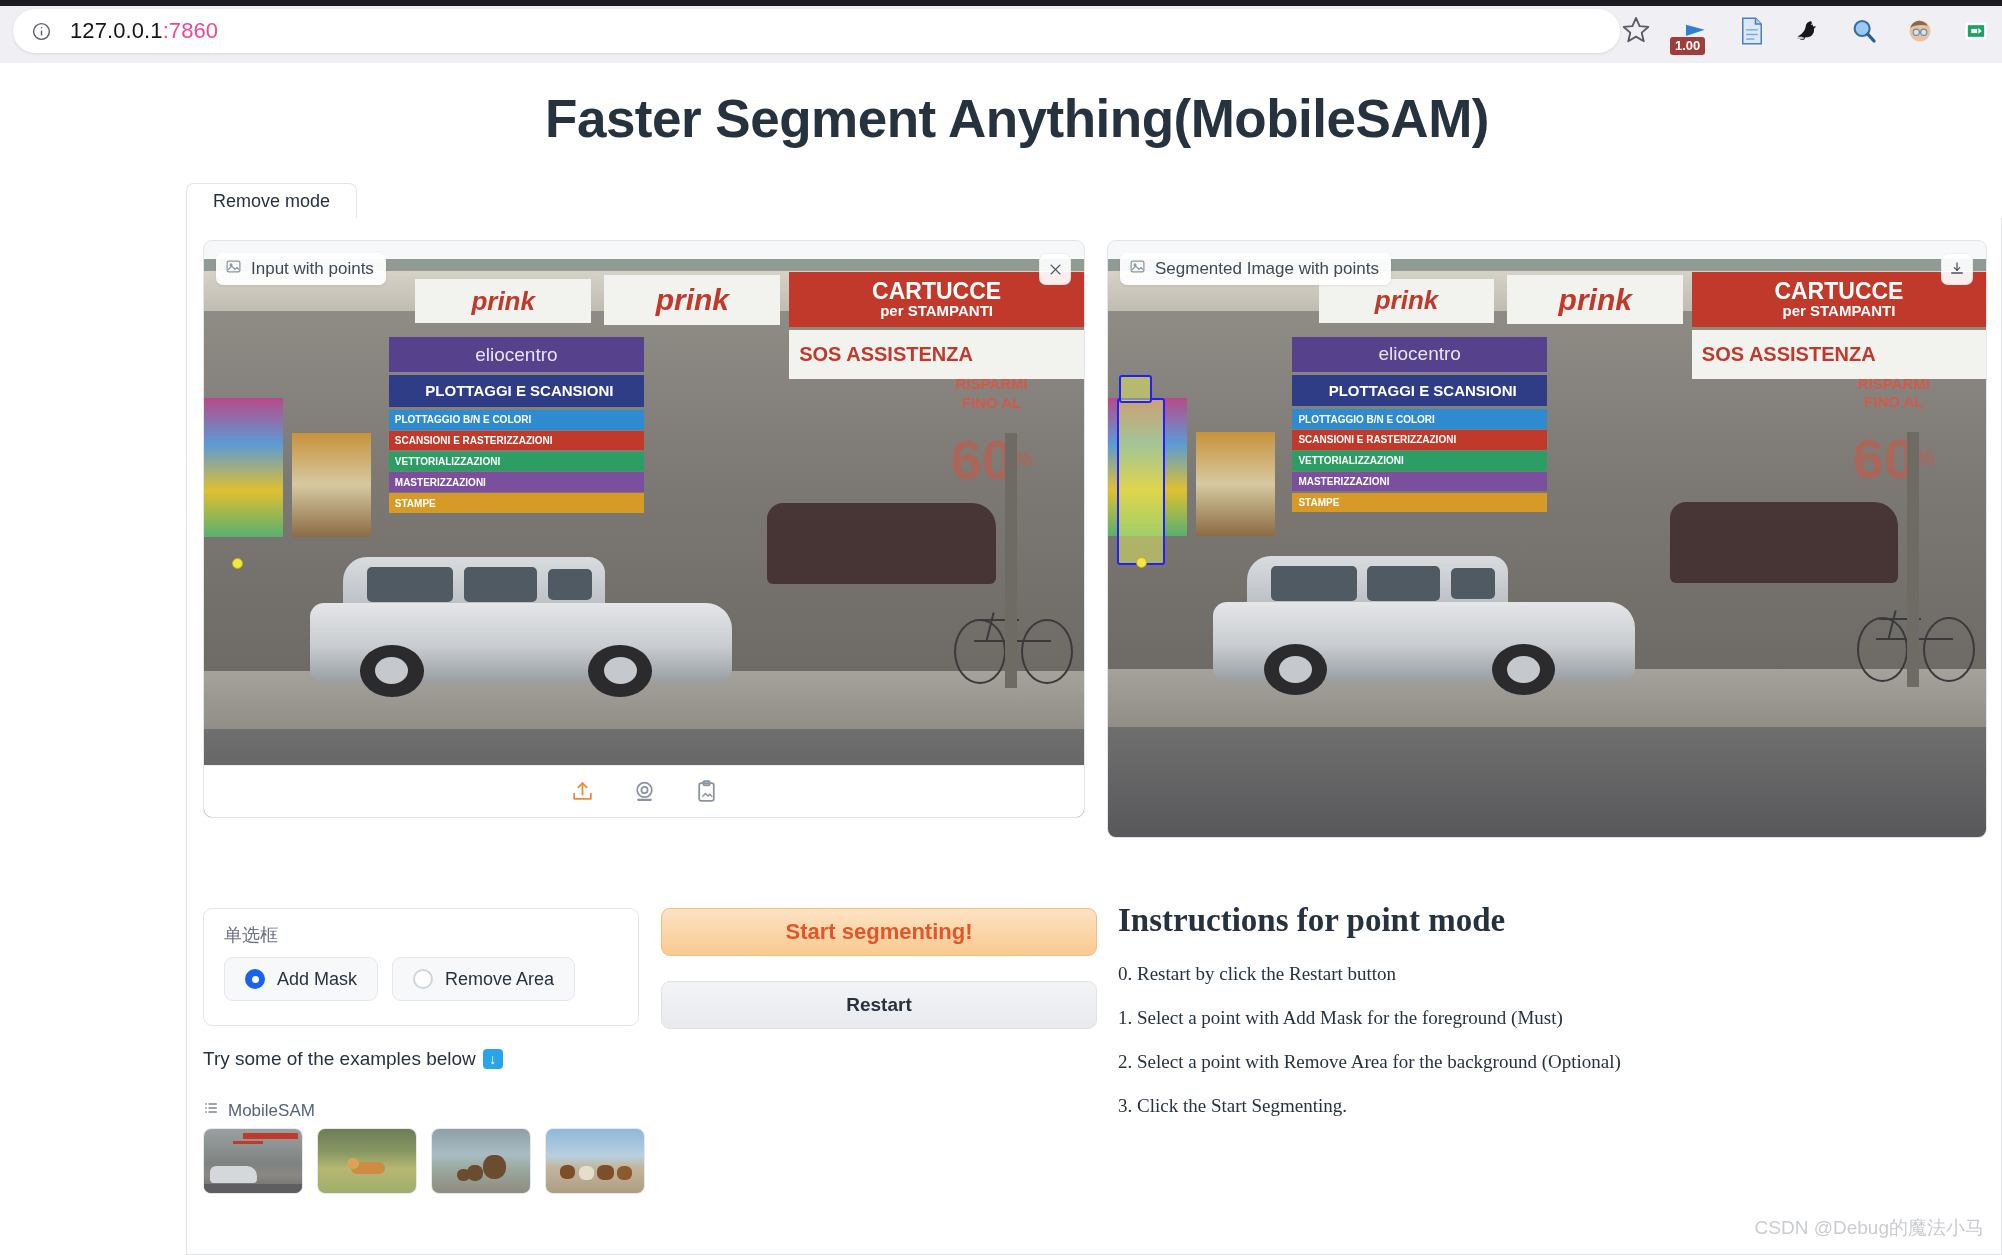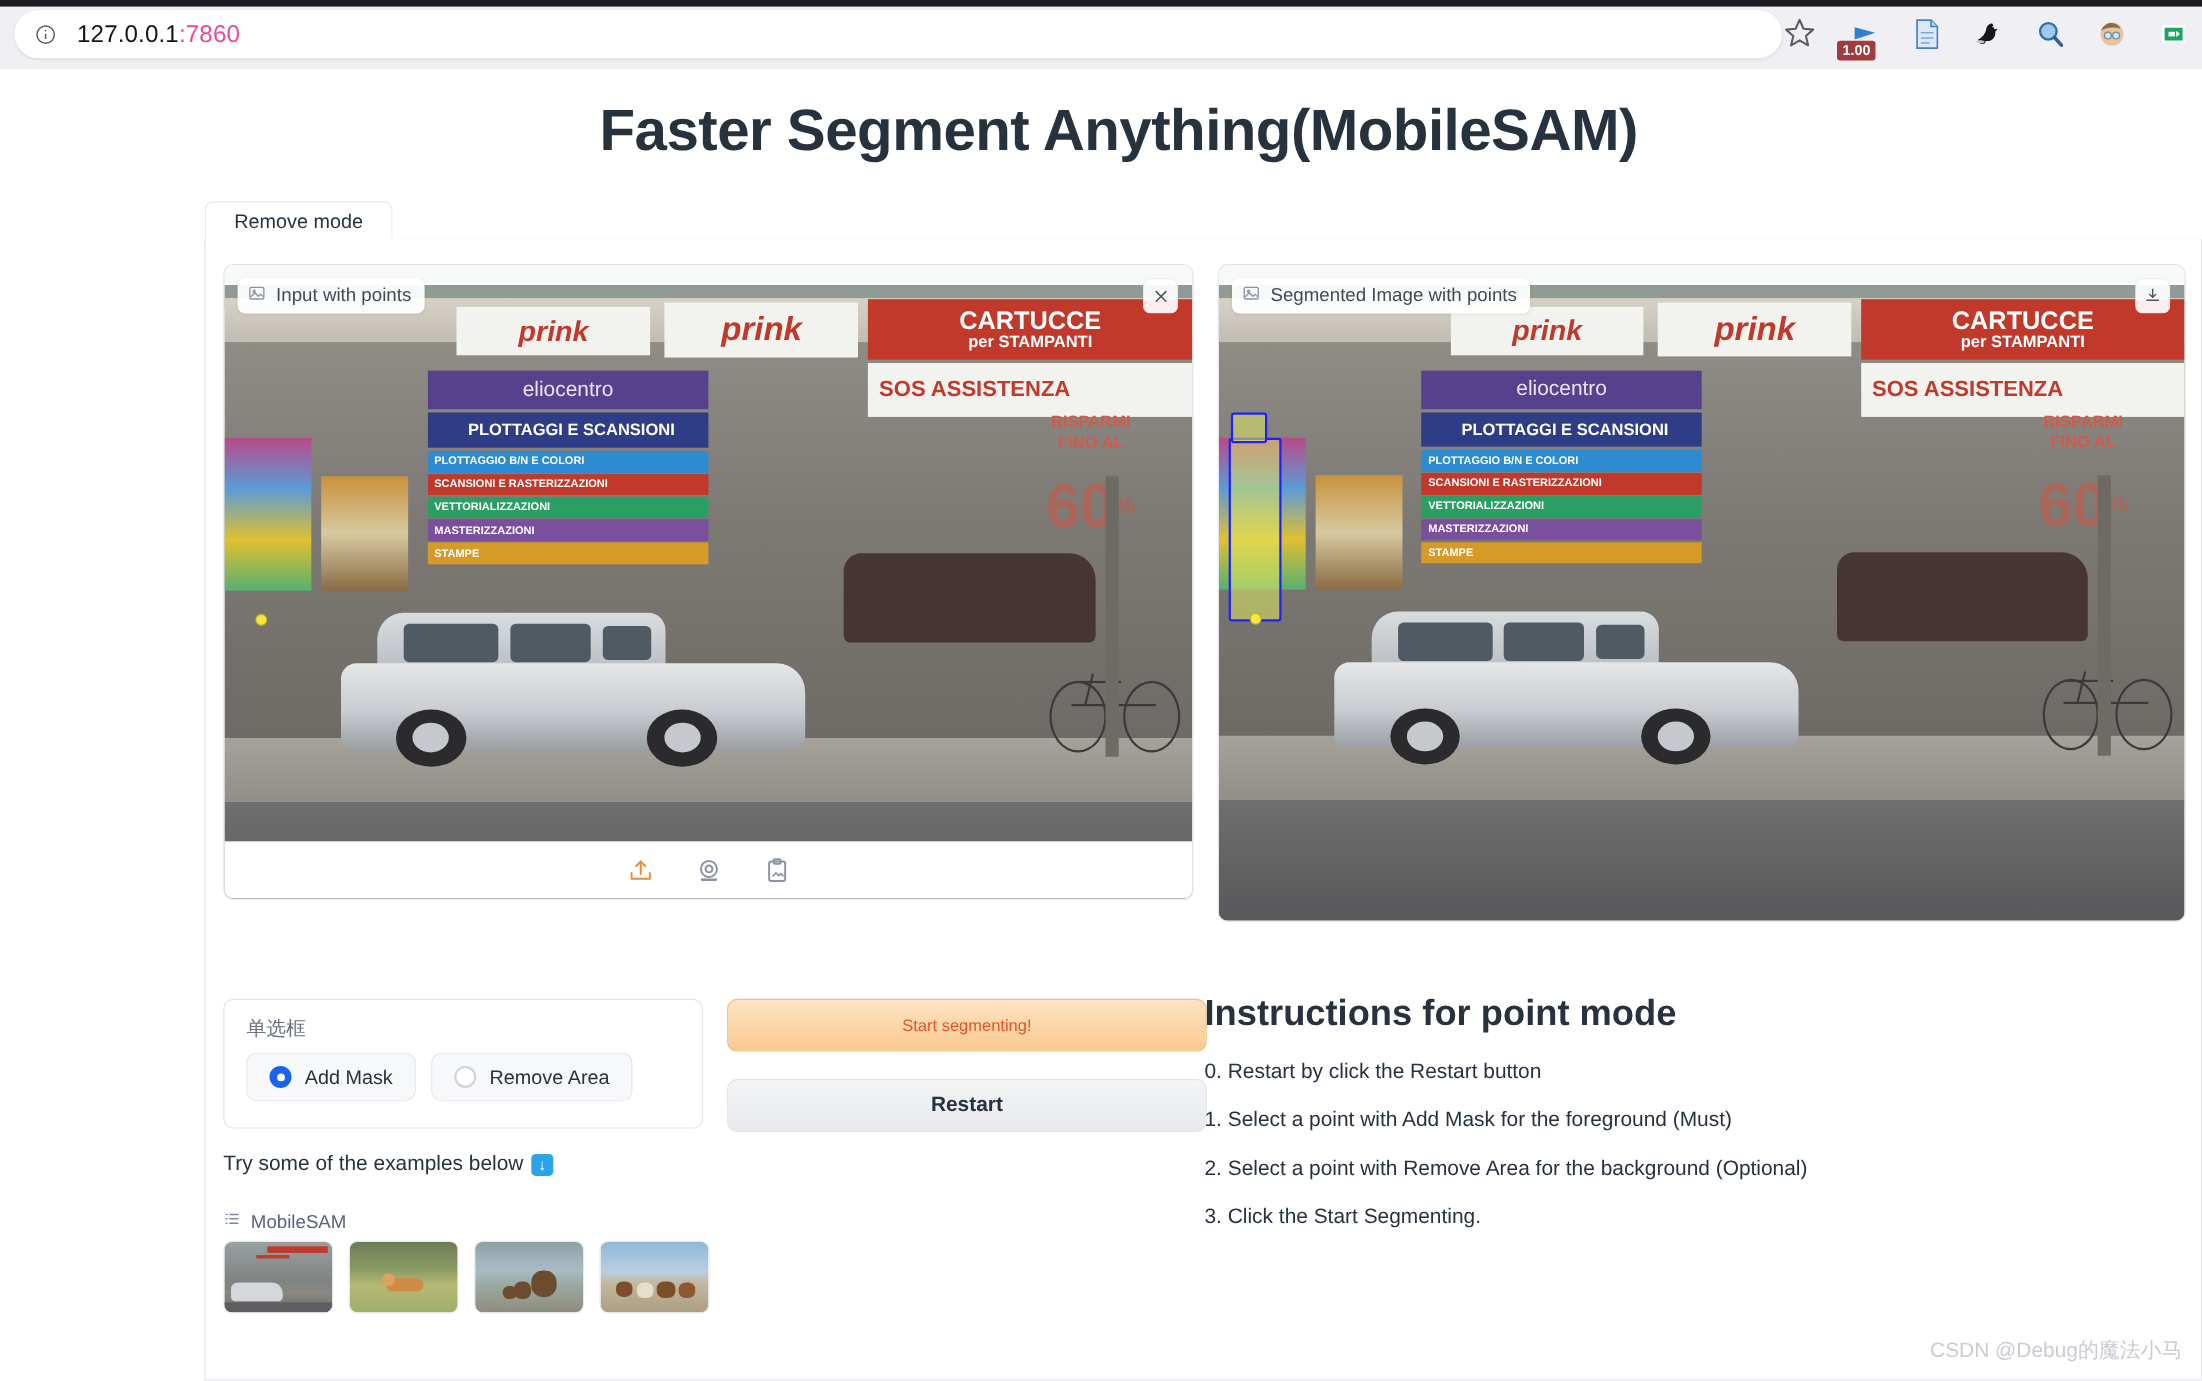--- a/index.html
+++ b/index.html
@@ -263,33 +263,33 @@
   .radio-dot.on { border-color: #1a62f0; background: #1a62f0; }
   .radio-dot.on::after {
     content: ''; width: 7px; height: 7px; border-radius: 50%; background: #fff;
   }
 
   #btn-stack { position: absolute; left: 458px; top: 0; width: 436px; }
   #btn-start {
     width: 436px; height: 48px;
     background: linear-gradient(180deg, #fde3c4 0%, #f9c98f 100%);
     border: 1px solid #f3bd7c; border-radius: 9px;
-    color: #e2562a; font-size: 15px; font-weight: normal;
+    color: #e2562a; font-size: 22px; font-weight: bold;
     display: flex; align-items: center; justify-content: center;
   }
   #btn-restart {
     margin-top: 25px;
     width: 436px; height: 48px;
     background: linear-gradient(180deg, #f3f4f6 0%, #e8eaee 100%);
     border: 1px solid #e0e2e7; border-radius: 9px;
     color: #27323f; font-size: 19px; font-weight: bold;
     display: flex; align-items: center; justify-content: center;
   }
 
-  #instructions { position: absolute; left: 892px; top: -6px; width: 860px; }
+  #instructions { position: absolute; left: 915px; top: -6px; width: 860px; font-family: Liberation Serif, serif; }
   #instr-title {
     font-size: 33px; font-weight: bold; color: #27323f;
     margin-bottom: 24px;
   }
   .instr-line {
     font-size: 19px; color: #27323f; margin-bottom: 22px; margin-top: 16px;
   }
 
   
   #examples-hint {

